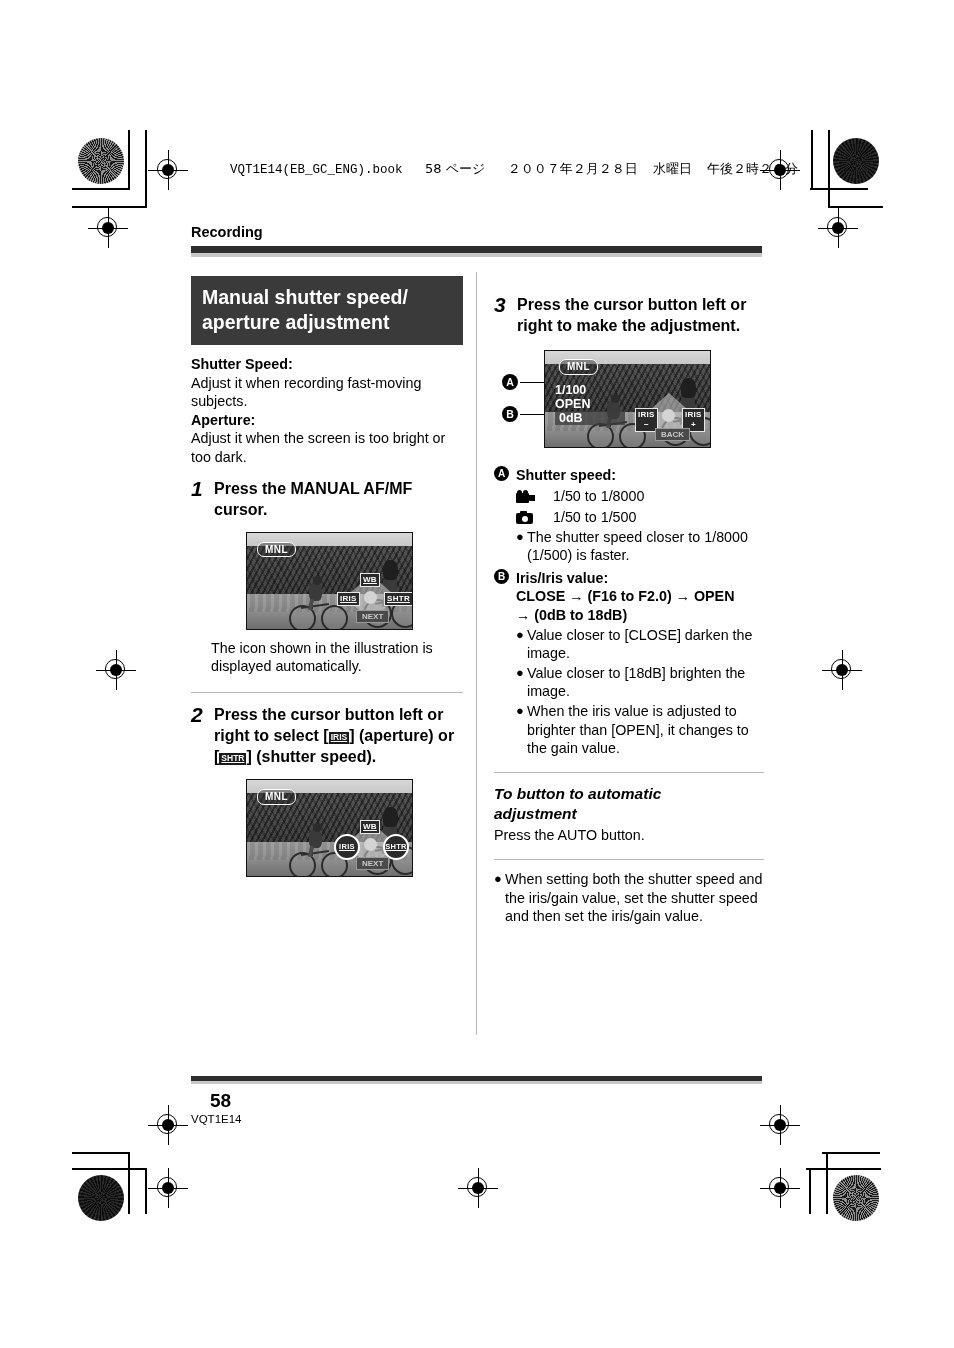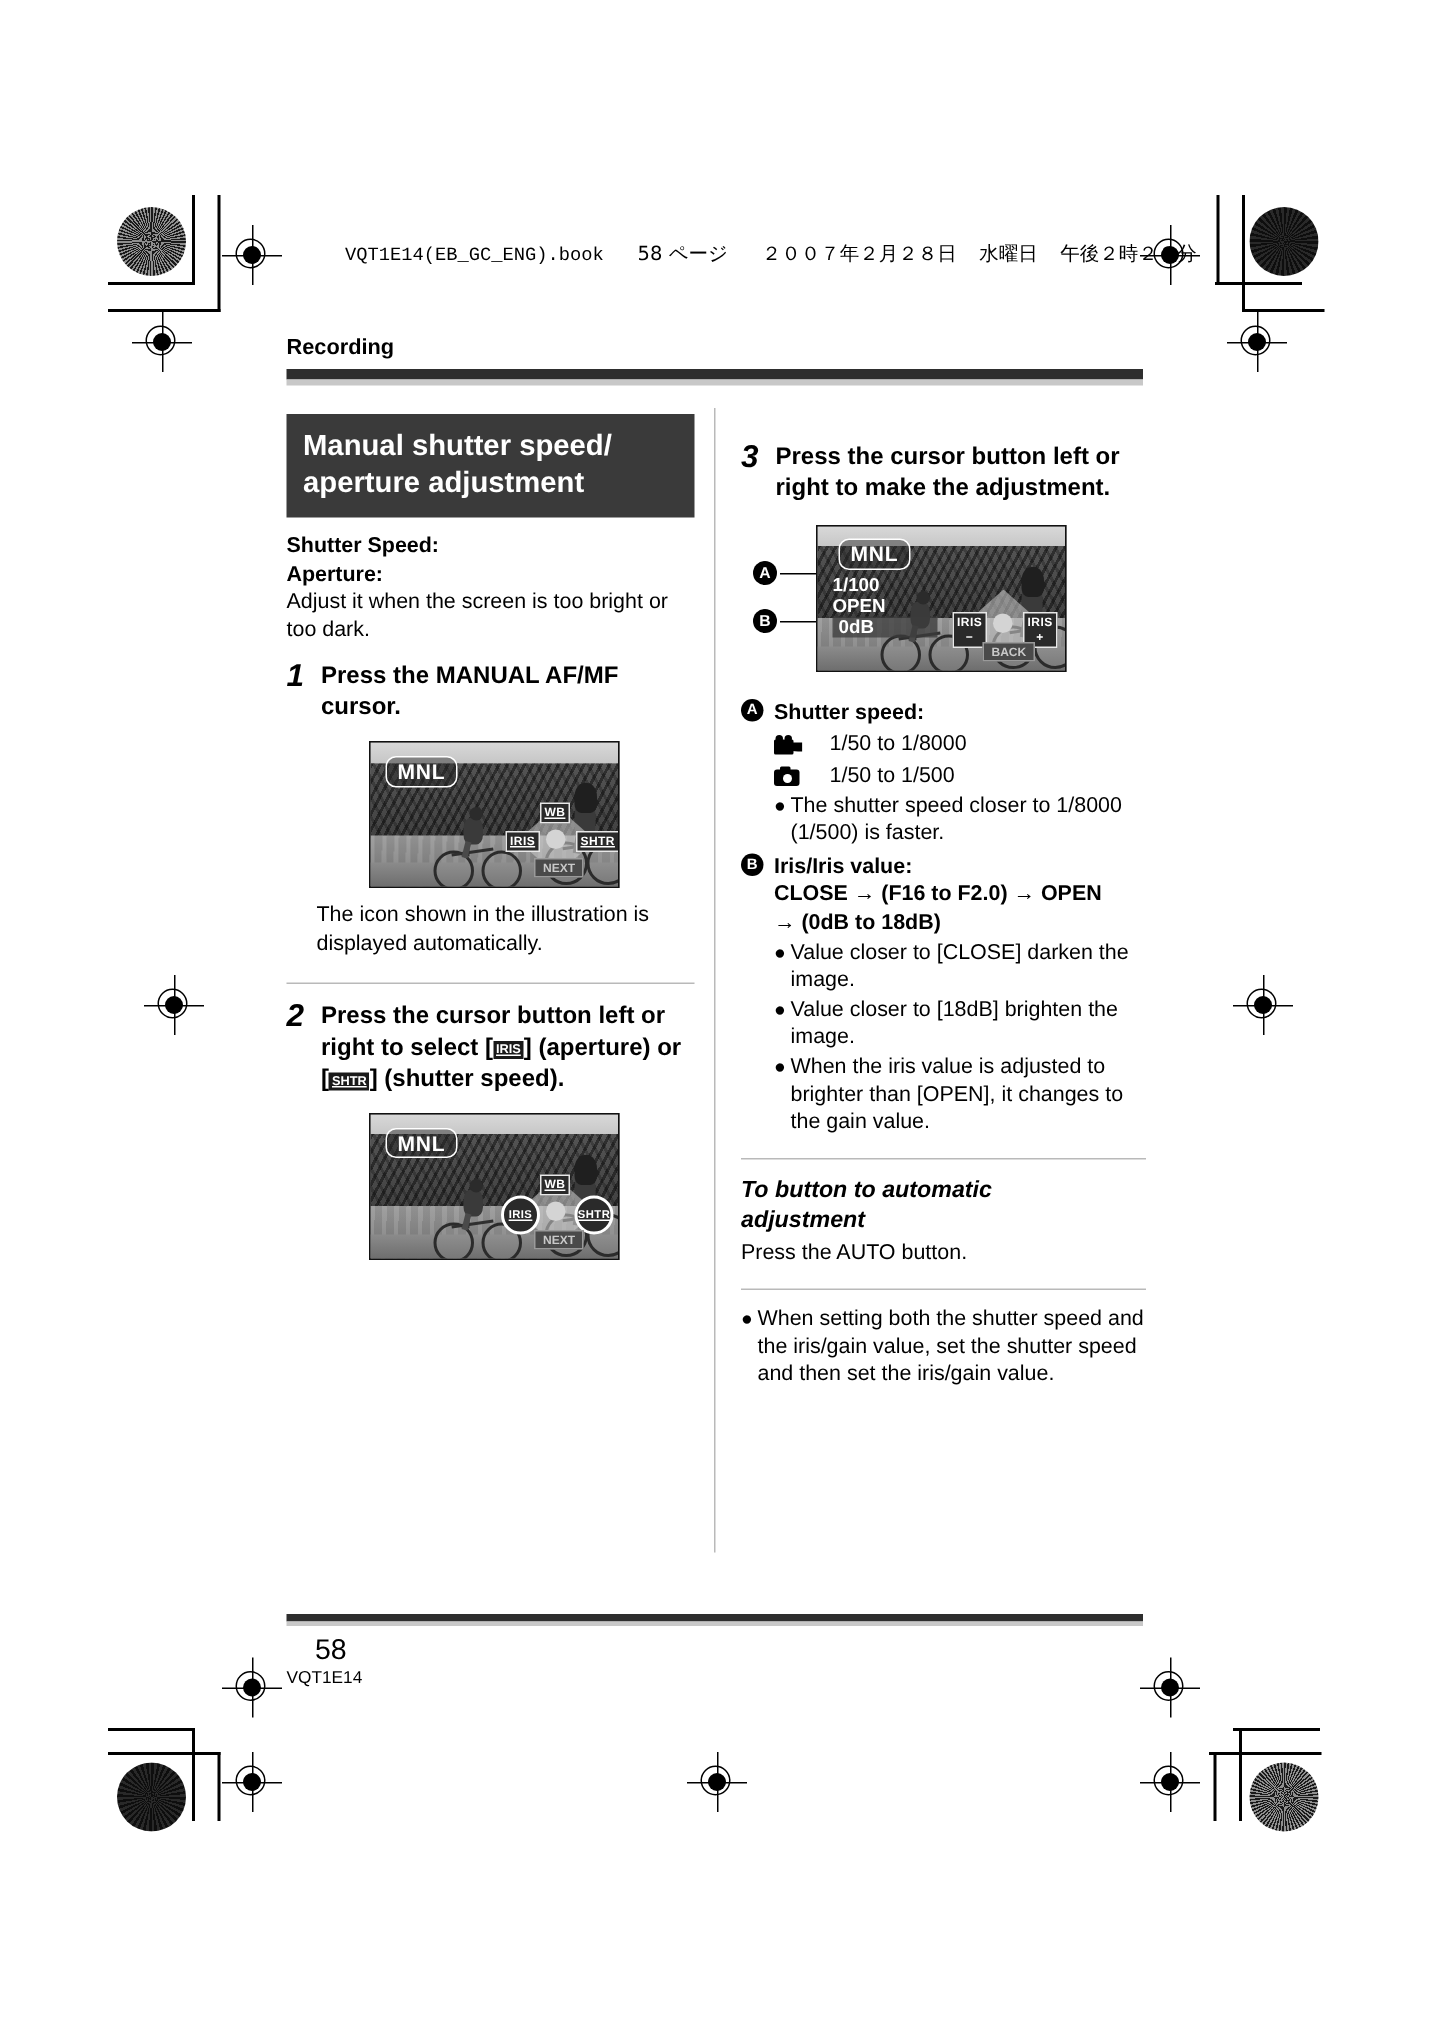--- a/index.html
+++ b/index.html
@@ -77,21 +77,21 @@
 
   .rider{position:absolute;}
   .rider .wheel{position:absolute;border:2.2px solid #2b2b2b;border-radius:50%;
                 background:rgba(150,150,150,.25);}
   .rider .frame{position:absolute;background:#2f2f2f;}
   .rider .body{position:absolute;background:#3a3a3a;border-radius:40% 40% 35% 35%;}
   .rider .head{position:absolute;background:#2b2b2b;border-radius:50%;}
   .rider .hair{position:absolute;background:#1f1f1f;border-radius:45% 45% 30% 30%;}
   .rider .leg{position:absolute;background:#4a4a4a;}
 
-  .mnl{position:absolute;color:#fff;font-size:14px;font-weight:bold;letter-spacing:.5px;
+  .mnl{position:absolute;color:#fff;font-size:10px;font-weight:bold;letter-spacing:.5px;
        border:1.4px solid #fff;border-radius:7px;padding:1px 7px 1.5px 7px;
        background:rgba(40,40,40,.45);}
 
   
   .cluster{position:absolute;}
   .cl-dia{position:absolute;background:rgba(205,205,205,.55);
           clip-path:polygon(50% 0,100% 50%,50% 100%,0 50%);}
   .cl-ctr{position:absolute;background:#d4d4d4;border-radius:50%;}
   .ob{position:absolute;background:#2a2a2a;color:#fff;font-size:8px;font-weight:bold;
       letter-spacing:.3px;line-height:10px;padding:1px 2px;border:1px solid #e8e8e8;
@@ -133,21 +133,21 @@
   .gl-cam .r1{position:absolute;left:1px;top:0px;width:5px;height:5px;border-radius:50%;background:#000;}
   .gl-cam .r2{position:absolute;left:6.5px;top:0px;width:5px;height:5px;border-radius:50%;background:#000;}
   .gl-still{width:17px;height:13px;position:relative;}
   .gl-still .bd{position:absolute;left:0;top:2px;width:17px;height:11px;background:#000;border-radius:2px;}
   .gl-still .tp{position:absolute;left:4px;top:0;width:7px;height:3px;background:#000;border-radius:1px 1px 0 0;}
   .gl-still .ey{position:absolute;left:6px;top:5px;width:6px;height:6px;background:#fff;border-radius:50%;}
   .gl-box{display:inline-block;background:#1a1a1a;color:#fff;font-size:8.5px;font-weight:bold;
           padding:0 2px 1px 2px;line-height:11px;vertical-align:1px;}
   .gl-box u{text-decoration:underline;}
 
-  .pnum{position:absolute;left:210px;top:1090px;font-size:19px;font-weight:normal;}
+  .pnum{position:absolute;left:210px;top:1090px;font-size:19px;font-weight:bold;}
   .pcode{position:absolute;left:191px;top:1113px;font-size:11.5px;}
   .foot-rule-dark{position:absolute;left:191px;top:1076px;width:571px;height:5px;background:#2e2e2e;}
   .foot-rule-light{position:absolute;left:191px;top:1081px;width:571px;height:3px;background:#c8c8c8;}
 </style>
 </head>
 <body>
 
 <div>
 
   <div class="mark burst" style="left:78px;top:138px;"></div>
@@ -257,20 +257,21 @@
 
 <div class="colL">
 
   <div class="titlebar">
     <div>Manual shutter speed/</div>
     <div>aperture adjustment</div>
   </div>
 
   <div class="gap10"></div>
   <div class="p b">Shutter Speed:</div>
+  <div class="p">Adjust it when recording fast-moving subjects.</div>
   <div class="p b">Aperture:</div>
   <div class="p">Adjust it when the screen is too bright or too dark.</div>
 
 
   <div class="step">
     <div class="num">1</div>
     <div class="txt">Press the MANUAL AF/MF cursor.</div>
   </div>
 
   <div class="shot" style="width:167px;height:98px;margin:12px 0 0 55px;">

